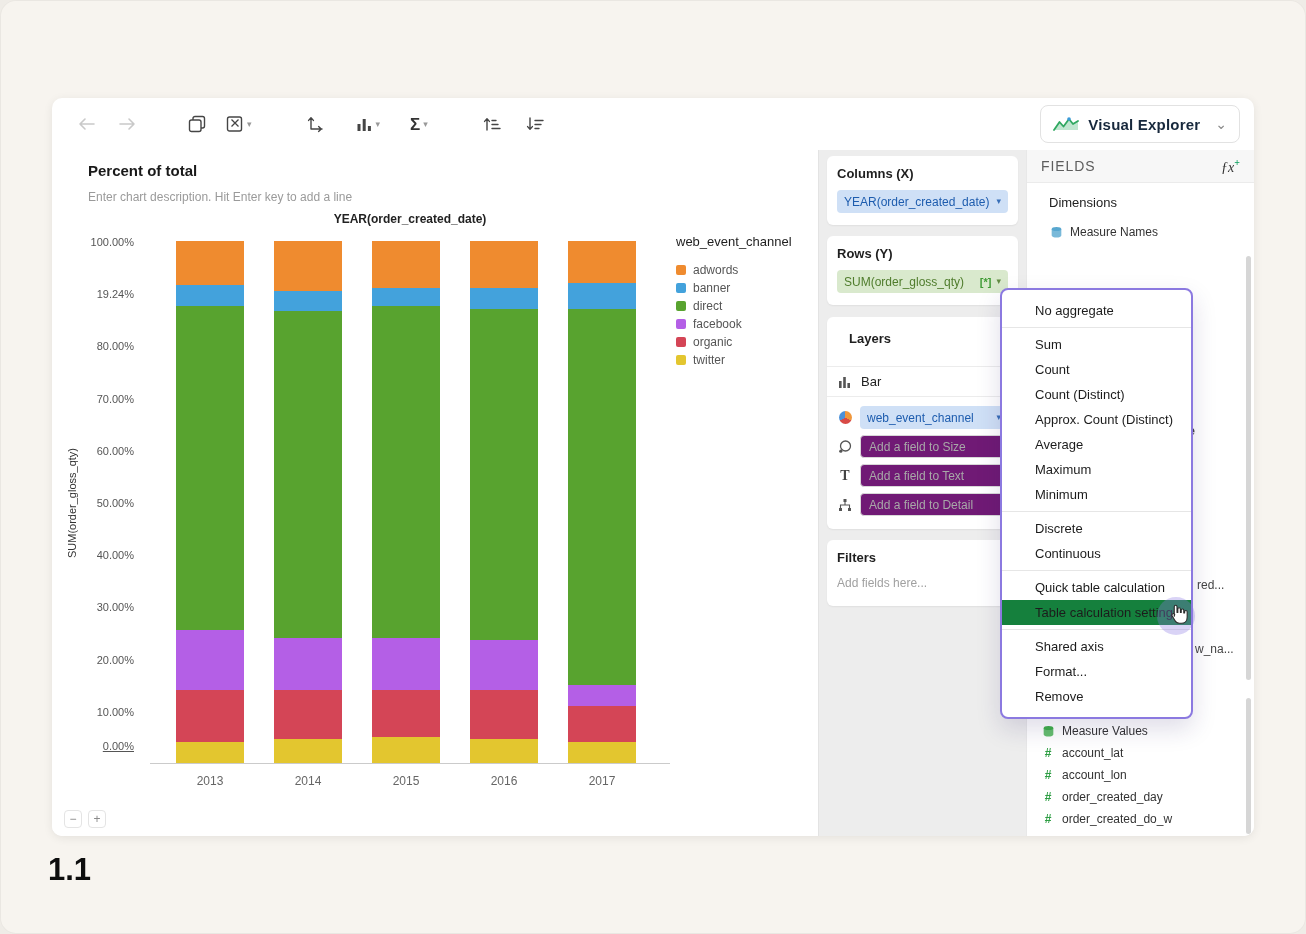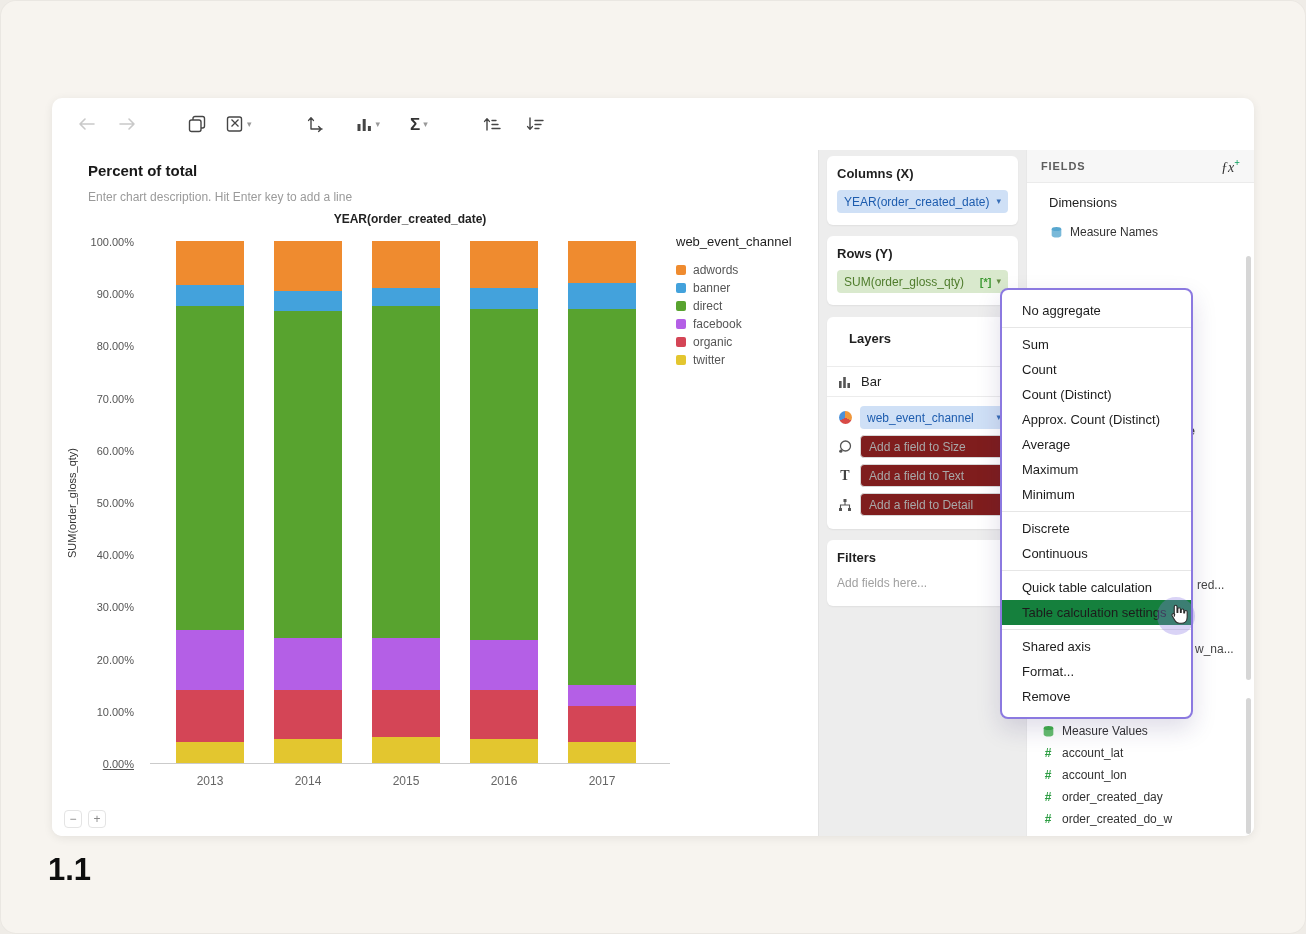--- a/index.html
+++ b/index.html
@@ -50,41 +50,41 @@
   .pill-badge{margin:0 5px 0 4px;color:#3f9b35;font-weight:700;font-size:11px}
   .pill-chev{font-size:9px;line-height:1;opacity:.85}
   .layers-card{padding:0}
   .layers-card h3{padding:14px 10px 8px;margin:12px}
   .mark-row{display:flex;align-items:center;gap:8px;padding:7px 10px;border-top:1px solid #ececec;border-bottom:1px solid #ececec;font-size:13px;color:#222;cursor:pointer}
   .shelf-rows{padding:9px 10px 13px;display:flex;flex-direction:column;gap:6px}
   .shelf-row{display:flex;align-items:center;gap:7px}
   .ric{width:16px;flex:0 0 16px;display:flex;justify-content:center;align-items:center}
   .t-glyph{font-family:"Liberation Serif",serif;font-weight:700;font-size:14px;color:#444}
   .color-dot{width:13px;height:13px;border-radius:50%;background:conic-gradient(#f0973c 0 120deg,#d84a46 120deg 240deg,#4a90d9 240deg 360deg)}
-  .drop-box{flex:1;height:23px;border:1px solid #d8d8d8;border-radius:4px;display:flex;align-items:center;padding:0 8px;font-size:12px;color:#a8a8a8;background:#7f1d1d;cursor:pointer}
+  .drop-box{flex:1;height:23px;border:1px solid #d8d8d8;border-radius:4px;display:flex;align-items:center;padding:0 8px;font-size:12px;color:#a8a8a8;background:#701a75;cursor:pointer}
   .filters-hint{font-size:12px;color:#a0a0a0;padding:2px 0 4px}
   
   .panel-tabs{height:42px;display:flex;align-items:stretch;gap:34px;padding-left:46px;border-bottom:1px solid #e7e7e7}
   .panel-tab{display:flex;align-items:center;font-size:13px;color:#666;cursor:pointer;border-bottom:3px solid transparent;padding:0 2px}
   .panel-tab.active{color:#161616;font-weight:700;border-bottom-color:#00a05c}
   .fields-bar{height:33px;background:#f7f7f7;border-bottom:1px solid #ebebeb;display:flex;align-items:center;justify-content:space-between;padding:0 14px}
-  .flabel{font-size:11px;font-weight:700;color:#5d5d5d;letter-spacing:.9px}
+  .flabel{font-size:14px;font-weight:400;color:#5d5d5d;letter-spacing:.9px}
   .fx{font-size:14px;color:#333;font-style:italic;font-family:"Liberation Serif",serif;cursor:pointer}
   .fx sup{color:#0ba05e;font-weight:700;font-style:normal;font-size:10px}
   .panel-body{padding:12px 22px}
   .dim-label{font-size:13px;color:#222;margin-bottom:11px}
   .field-row{display:flex;align-items:center;gap:7px;height:22px;font-size:12px;color:#333;cursor:grab;white-space:nowrap}
   .field-icon{width:14px;flex:0 0 14px;display:flex;justify-content:center;align-items:center}
   .field-icon.hash{color:#2e9e44;font-weight:700;font-size:12px}
   .fragment{position:absolute;font-size:12px;color:#444;white-space:nowrap}
   .measures-block{position:absolute;left:14px;top:570px;right:10px}
   .scroll-thumb{position:absolute;right:3px;width:5px;border-radius:3px;background:#d6d6d6;cursor:pointer}
   
   .context-menu{position:absolute;left:1000px;top:288px;width:193px;background:#fff;border:2px solid #8b79e0;border-radius:8px;box-shadow:0 10px 24px rgba(40,30,100,.15);padding:8px 0;z-index:20}
-  .menu-item{height:25px;display:flex;align-items:center;padding:0 8px 0 20px;font-size:13px;color:#1c1c1c;cursor:pointer;white-space:nowrap}
+  .menu-item{height:25px;display:flex;align-items:center;padding:0 8px 0 33px;font-size:13px;color:#1c1c1c;cursor:pointer;white-space:nowrap}
   .menu-item.bold{font-weight:400}
   .menu-item.highlighted{background:#15803d}
   .menu-divider{height:1px;background:#e6e6e6;margin:4px 0}
   
   .cursor-halo{position:absolute;left:1157px;top:597px;width:38px;height:38px;border-radius:50%;background:rgba(141,121,227,.33);z-index:30}
   .cursor-hand{position:absolute;left:1166px;top:602px;z-index:31}
   .figure-label{position:absolute;left:48px;top:852px;font-size:31px;font-weight:700;color:#0d0d0d}
   svg{display:block}
 </style>
 </head>
@@ -162,43 +162,54 @@
       </button>
       <button class="tb-btn" style="margin-left:16px">
         <span>
             <svg width="19" height="16" viewBox="0 0 19 16">
               <path d="M5 2v11M2.6 10.6L5 13.2l2.4-2.6" stroke="#454545" stroke-width="1.4" fill="none" stroke-linecap="round" stroke-linejoin="round"></path>
               <path d="M10 4.5h8M10 8.5h6M10 12.5h4" stroke="#454545" stroke-width="1.4" stroke-linecap="round"></path>
             </svg>
           </span>
       </button>
 
+      <div class="brand">
+        <span>
+            <svg width="26" height="16" viewBox="0 0 26 16">
+              <path d="M1 14l5.5-8 4 4.5L16 3l4 5 5-3v9H1z" fill="#bfe6cf"></path>
+              <polyline points="1,14 6.5,6 10.5,10.5 16,3 20,8 25,5" stroke="#2fa860" stroke-width="1.8" fill="none" stroke-linecap="round" stroke-linejoin="round"></polyline>
+              <circle cx="16" cy="3" r="1.8" fill="#3a9ad9"></circle>
+            </svg>
+          </span>
+        <span class="brand-name">Visual Explorer</span>
+        <span class="brand-caret">⌄</span>
+      </div>
     </div>
 
     <div class="content">
 
       <div class="chart-area">
         <div class="chart-title-main">Percent of total</div>
         <div class="chart-desc">Enter chart description. Hit Enter key to add a line</div>
         <div class="plot-title">YEAR(order_created_date)</div>
         <div class="y-axis-title">
             <span>SUM(order_gloss_qty)</span>
           </div>
         <div class="y-ticks">
             <div class="y-tick" style="top: 0px;">100.00%</div>
-            <div class="y-tick" style="top: 52.2px;">90.00%</div>
+            <div class="y-tick" style="top: 52.2px;">19.24%</div>
             <div class="y-tick" style="top: 104.4px;">80.00%</div>
             <div class="y-tick" style="top: 156.6px;">70.00%</div>
             <div class="y-tick" style="top: 208.8px;">60.00%</div>
             <div class="y-tick" style="top: 261px;">50.00%</div>
             <div class="y-tick" style="top: 313.2px;">40.00%</div>
             <div class="y-tick" style="top: 365.4px;">30.00%</div>
             <div class="y-tick" style="top: 417.6px;">20.00%</div>
             <div class="y-tick" style="top: 469.8px;">10.00%</div>
-            <div class="y-tick" style="top: 522px; text-decoration: underline;">0.00%</div>
+            <div class="y-tick" style="top: 504px; text-decoration: underline;">0.00%</div>
           </div>
         <div class="plot">
             <div class="bar" style="left: 26px; width: 68px;">
               <div class="seg" style="height: 44.37px; background: rgb(239, 139, 47);"></div>
               <div class="seg" style="height: 20.88px; background: rgb(67, 162, 220);"></div>
               <div class="seg" style="height: 323.64px; background: rgb(88, 163, 47);"></div>
               <div class="seg" style="height: 60.03px; background: rgb(180, 95, 230);"></div>
               <div class="seg" style="height: 52.2px; background: rgb(212, 69, 86);"></div>
               <div class="seg" style="height: 20.88px; background: rgb(227, 198, 47);"></div>
             </div>

